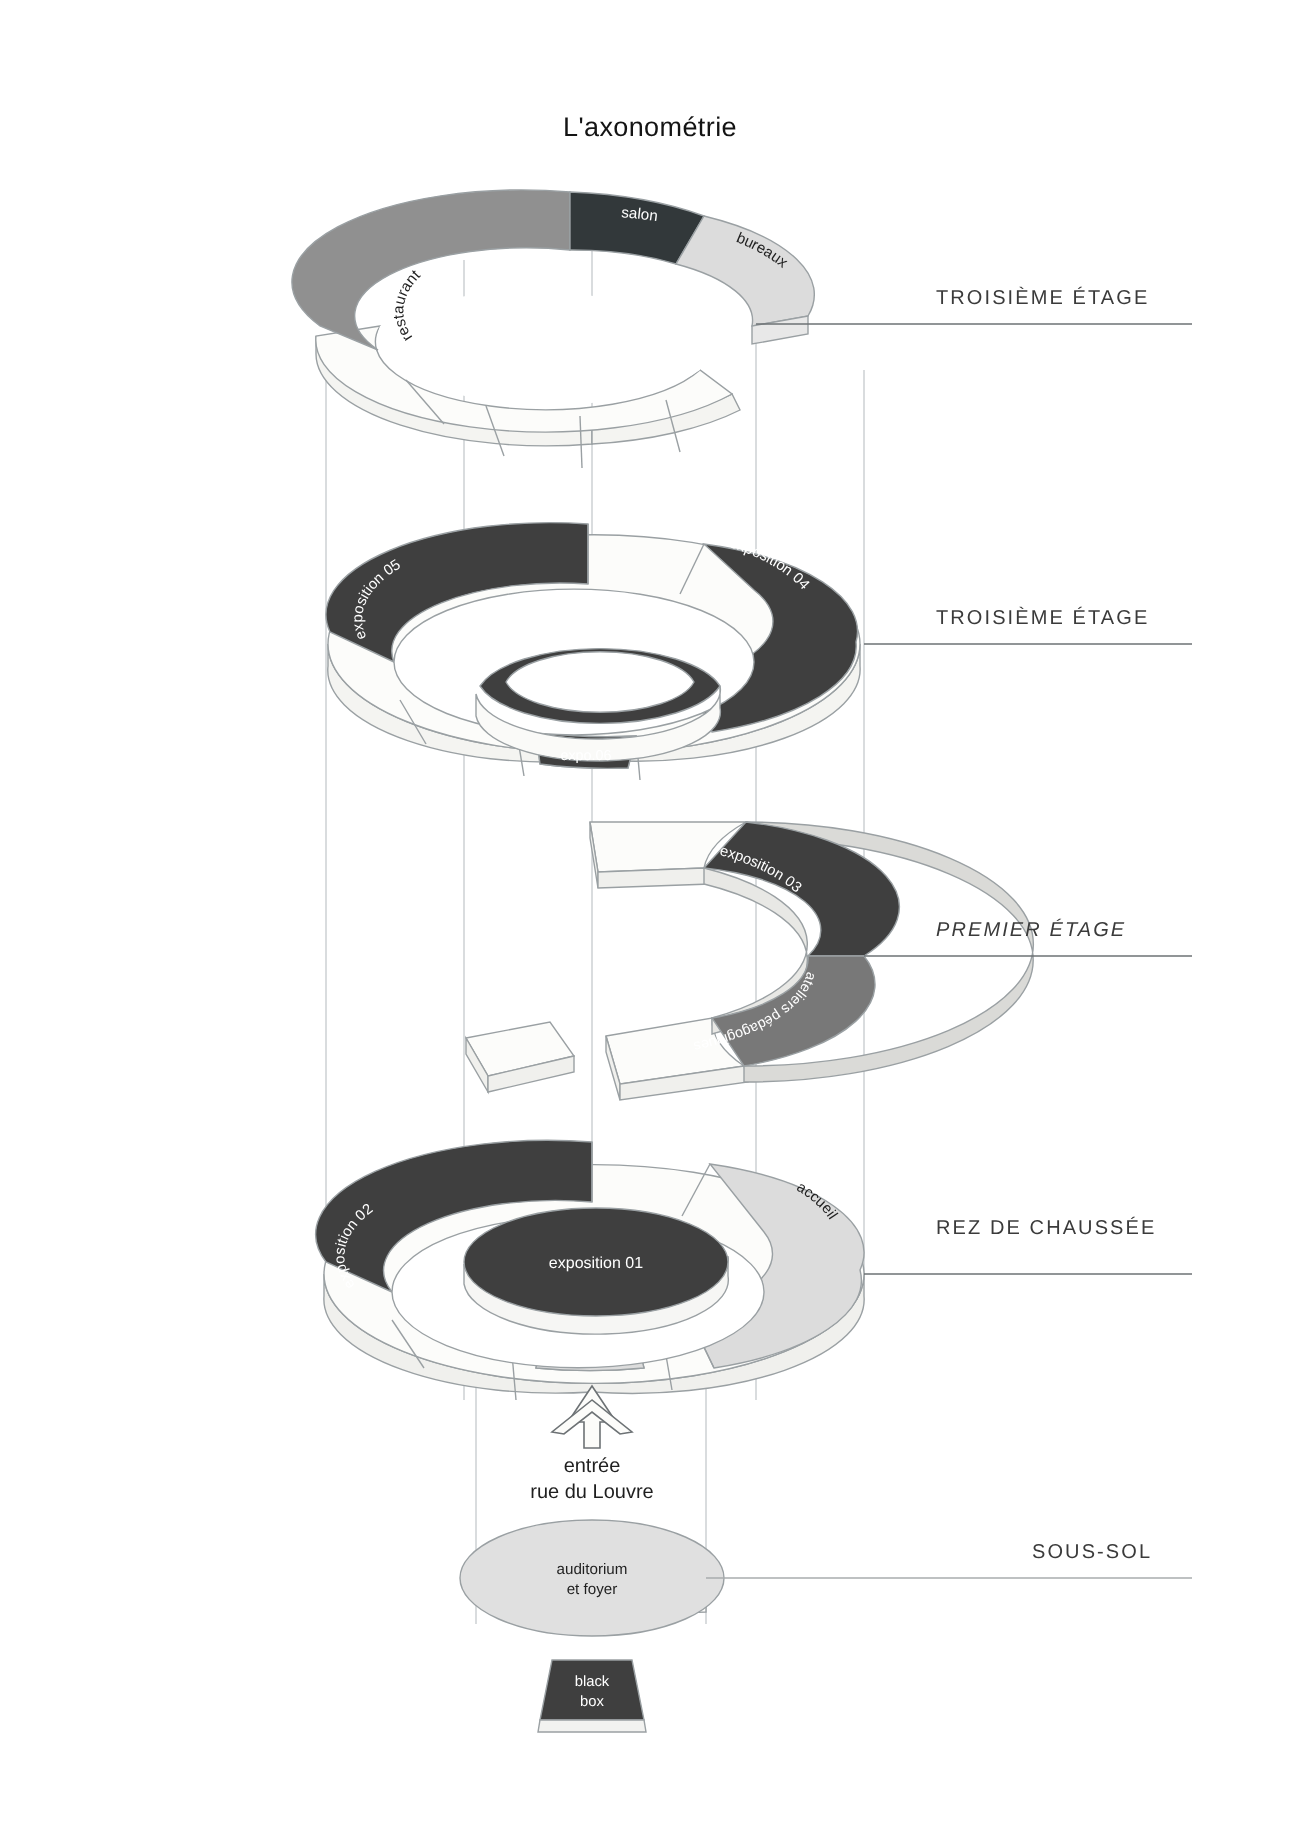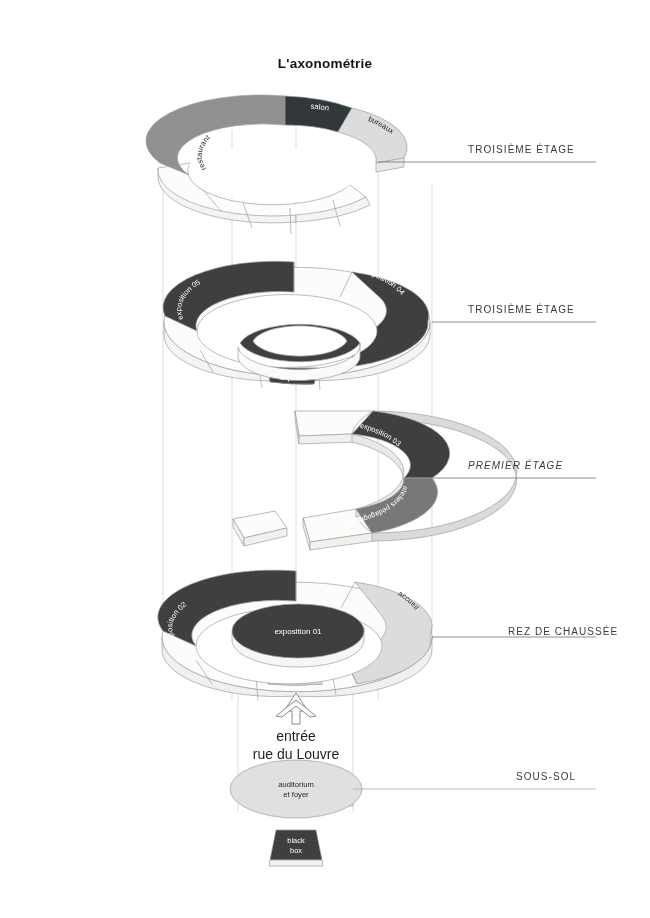--- a/index.html
+++ b/index.html
@@ -4,28 +4,28 @@
 <style>
   html,body{margin:0;padding:0;background:#ffffff;}
   body{
     width:650px;height:918px;position:relative;overflow:hidden;
     font-family:"Liberation Sans","DejaVu Sans",sans-serif;
     color:#1a1a1a;
   }
   #stage{position:absolute;inset:0;}
   .title{
     position:absolute;left:0;top:56px;width:650px;text-align:center;
-    font-size:13.5px;font-weight:bold;letter-spacing:.2px;color:#141414;
+    font-size:13.5px;font-weight:normal;letter-spacing:.2px;color:#141414;
   }
   .floor-label{
     position:absolute;font-size:10px;letter-spacing:1.05px;
     color:#3b3b3b;white-space:nowrap;
   }
   .center-note{
-    position:absolute;text-align:center;font-size:14px;line-height:1.32;
+    position:absolute;text-align:center;font-size:10px;line-height:1.32;
     color:#1f1f1f;white-space:nowrap;
   }
   svg{position:absolute;left:0;top:0;width:650px;height:918px;overflow:visible;}
   .ringtxt{font-family:"Liberation Sans","DejaVu Sans",sans-serif;}
 </style>
 </head>
 <body>
 
 <div id="stage">
 
@@ -242,21 +242,21 @@
       <line x1="432" y1="322" x2="596" y2="322"></line>
       <line x1="432" y1="478" x2="596" y2="478"></line>
       <line x1="432" y1="637" x2="596" y2="637"></line>
       <line x1="353" y1="789" x2="596" y2="789" stroke="#a8acae"></line>
     </g>
   </svg>
 
   <div class="floor-label" style="left:468px;top:144px;">TROISIÈME ÉTAGE</div>
   <div class="floor-label" style="left:468px;top:304px;">TROISIÈME ÉTAGE</div>
   <div class="floor-label" style="left:468px;top:460px;font-style:italic;">PREMIER ÉTAGE</div>
-  <div class="floor-label" style="left:468px;top:626px;margin-left:40px;">REZ DE CHAUSSÉE</div>
+  <div class="floor-label" style="left:468px;top:609px;">REZ DE CHAUSSÉE</div>
   <div class="floor-label" style="left:516px;top:771px;text-align:center;">SOUS-SOL</div>
 
   <div class="center-note" style="left:236px;top:727px;width:120px;">
     <div>entrée</div>
     <div>rue du Louvre</div>
   </div>
 
 </div>
 
 </body></html>

